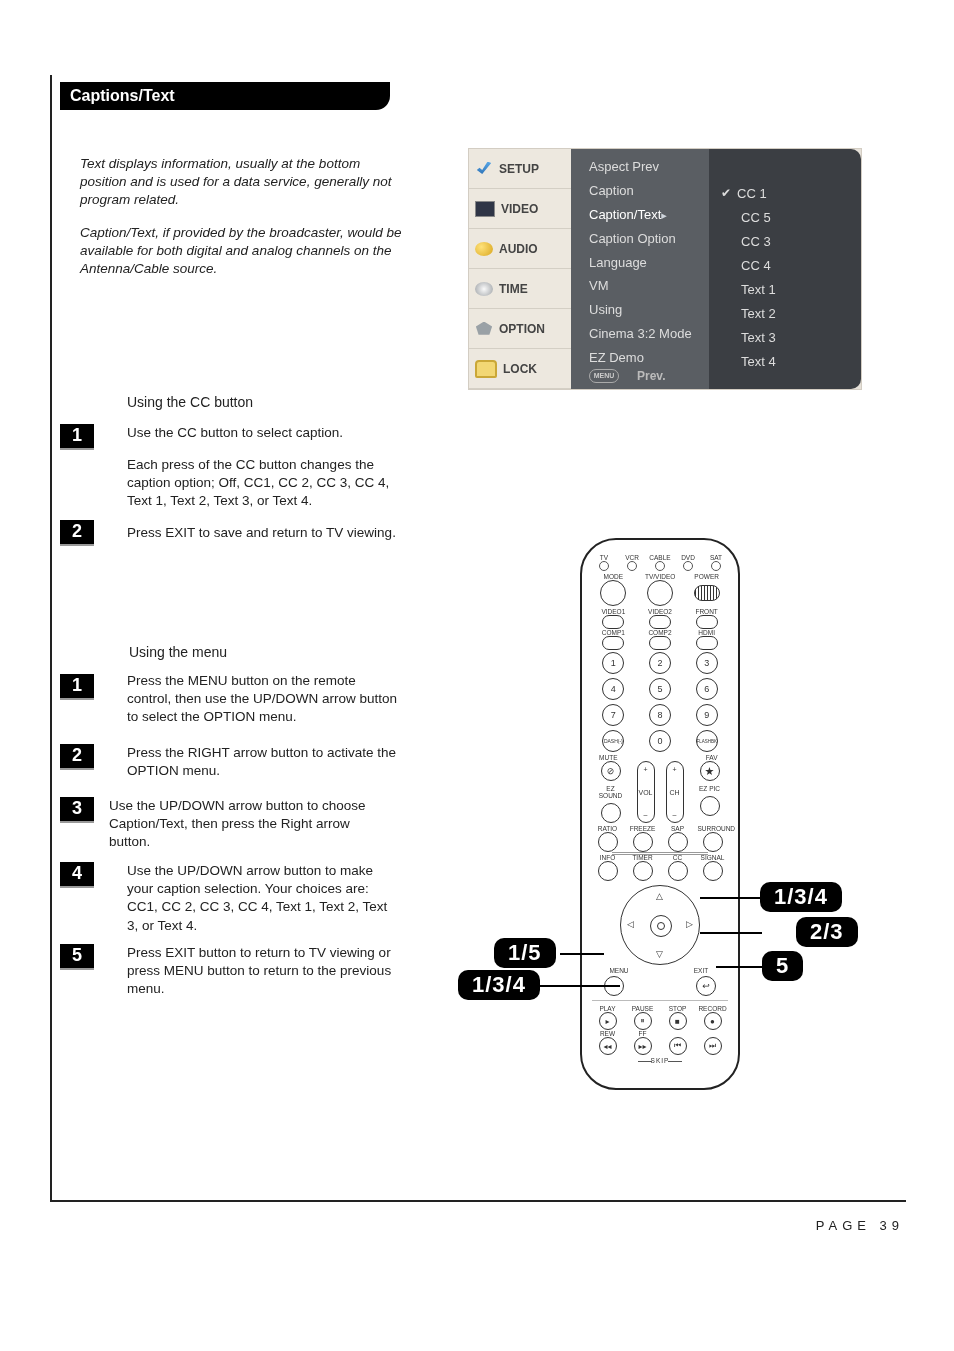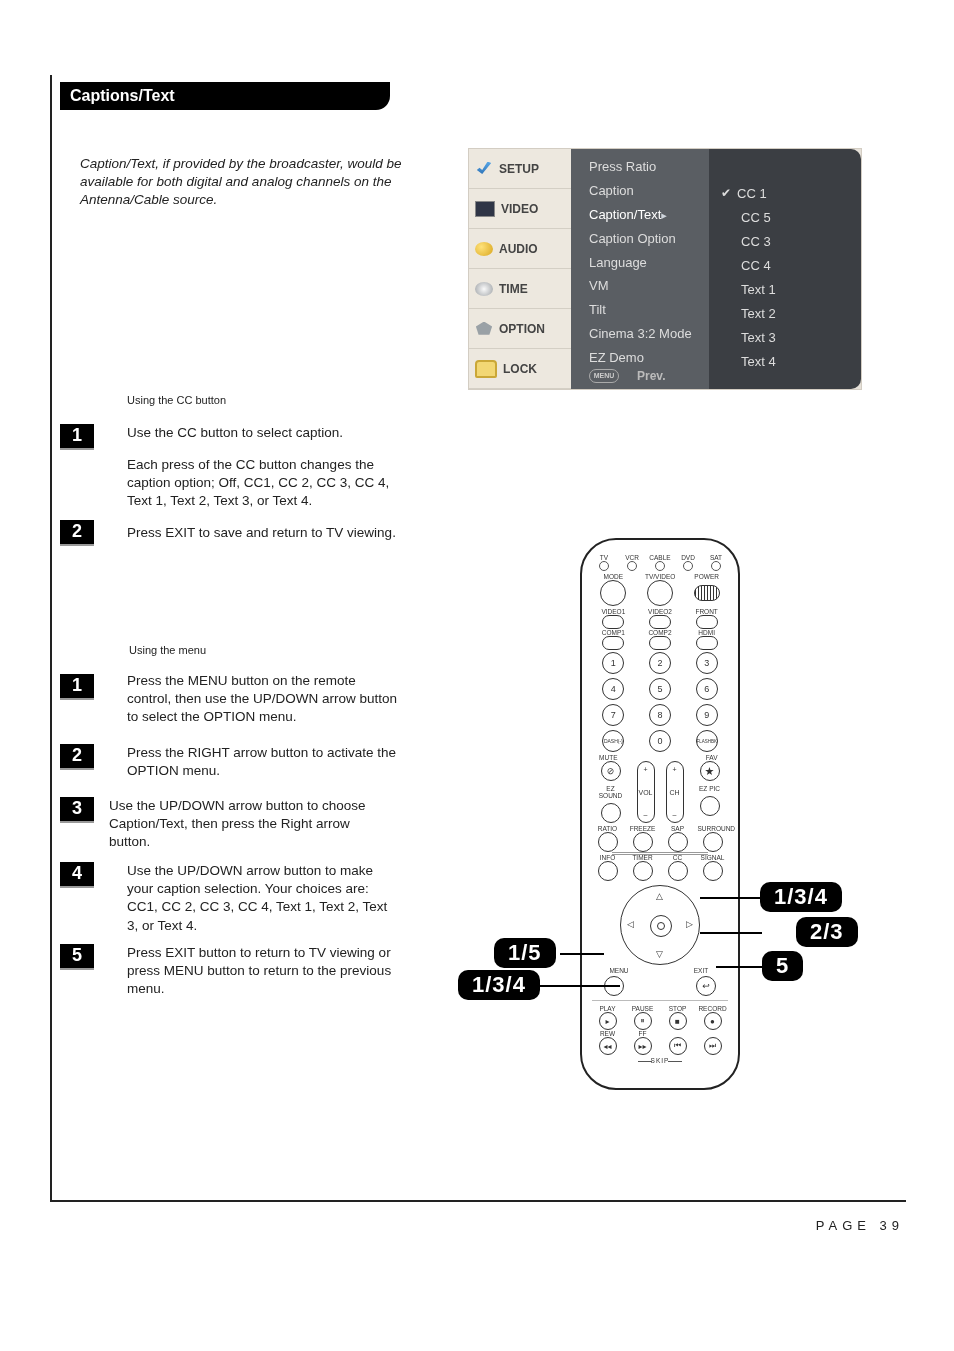--- a/index.html
+++ b/index.html
@@ -128,21 +128,21 @@
     color: #fff;
     font-weight: bold;
     font-size: 18px;
     text-align: center;
     line-height: 22px;
     border-bottom: 2px solid #999;
   }
   
   .steps-heading {
     position:absolute;
-    font-size:11px;
+    font-size:14px;
     text-align:center;
   }
   .step-text {
     position:absolute;
     width: 275px;
     font-size: 13.5px;
     line-height: 1.35;
   }
   
   .remote {
@@ -214,20 +214,21 @@
   }
 </style>
 </head>
 <body>
 
 <div class="page-frame"></div>
 
 <div class="header-pill">Captions/Text</div>
 
 <div class="intro">
+  <p>Text displays information, usually at the bottom position and is used for a data service, generally not program related.</p>
   <p>Caption/Text, if provided by the broadcaster, would be available for both digital and analog channels on the Antenna/Cable source.</p>
 </div>
 
 <div class="osd">
   <div class="osd-tabs">
     <div class="osd-tab">
         <span class="icon-box icon-setup"></span>
         <span>SETUP</span>
       </div>
     <div class="osd-tab">
@@ -245,30 +246,30 @@
     <div class="osd-tab">
         <span class="icon-box icon-option"></span>
         <span>OPTION</span>
       </div>
     <div class="osd-tab">
         <span class="icon-box icon-lock"></span>
         <span>LOCK</span>
       </div>
   </div>
   <div class="osd-mid">
-    <div class="osd-mid-row">Press Ratio</div>
+    <div class="osd-mid-row">Aspect Prev</div>
     <div class="osd-mid-row">Caption</div>
     <div class="osd-mid-row active">
         <span>Caption/Text</span>
         <span class="arrow"></span>
       </div>
     <div class="osd-mid-row">Caption Option</div>
     <div class="osd-mid-row">Language</div>
     <div class="osd-mid-row">VM</div>
-    <div class="osd-mid-row">Tilt</div>
+    <div class="osd-mid-row">Using</div>
     <div class="osd-mid-row">Cinema 3:2 Mode</div>
     <div class="osd-mid-row">EZ Demo</div>
     <div class="osd-prev">
       <span class="btn">MENU</span>
       <span>Prev.</span>
     </div>
   </div>
   <div class="osd-right">
     <div class="osd-right-row sel">
         <span>CC 1</span>

